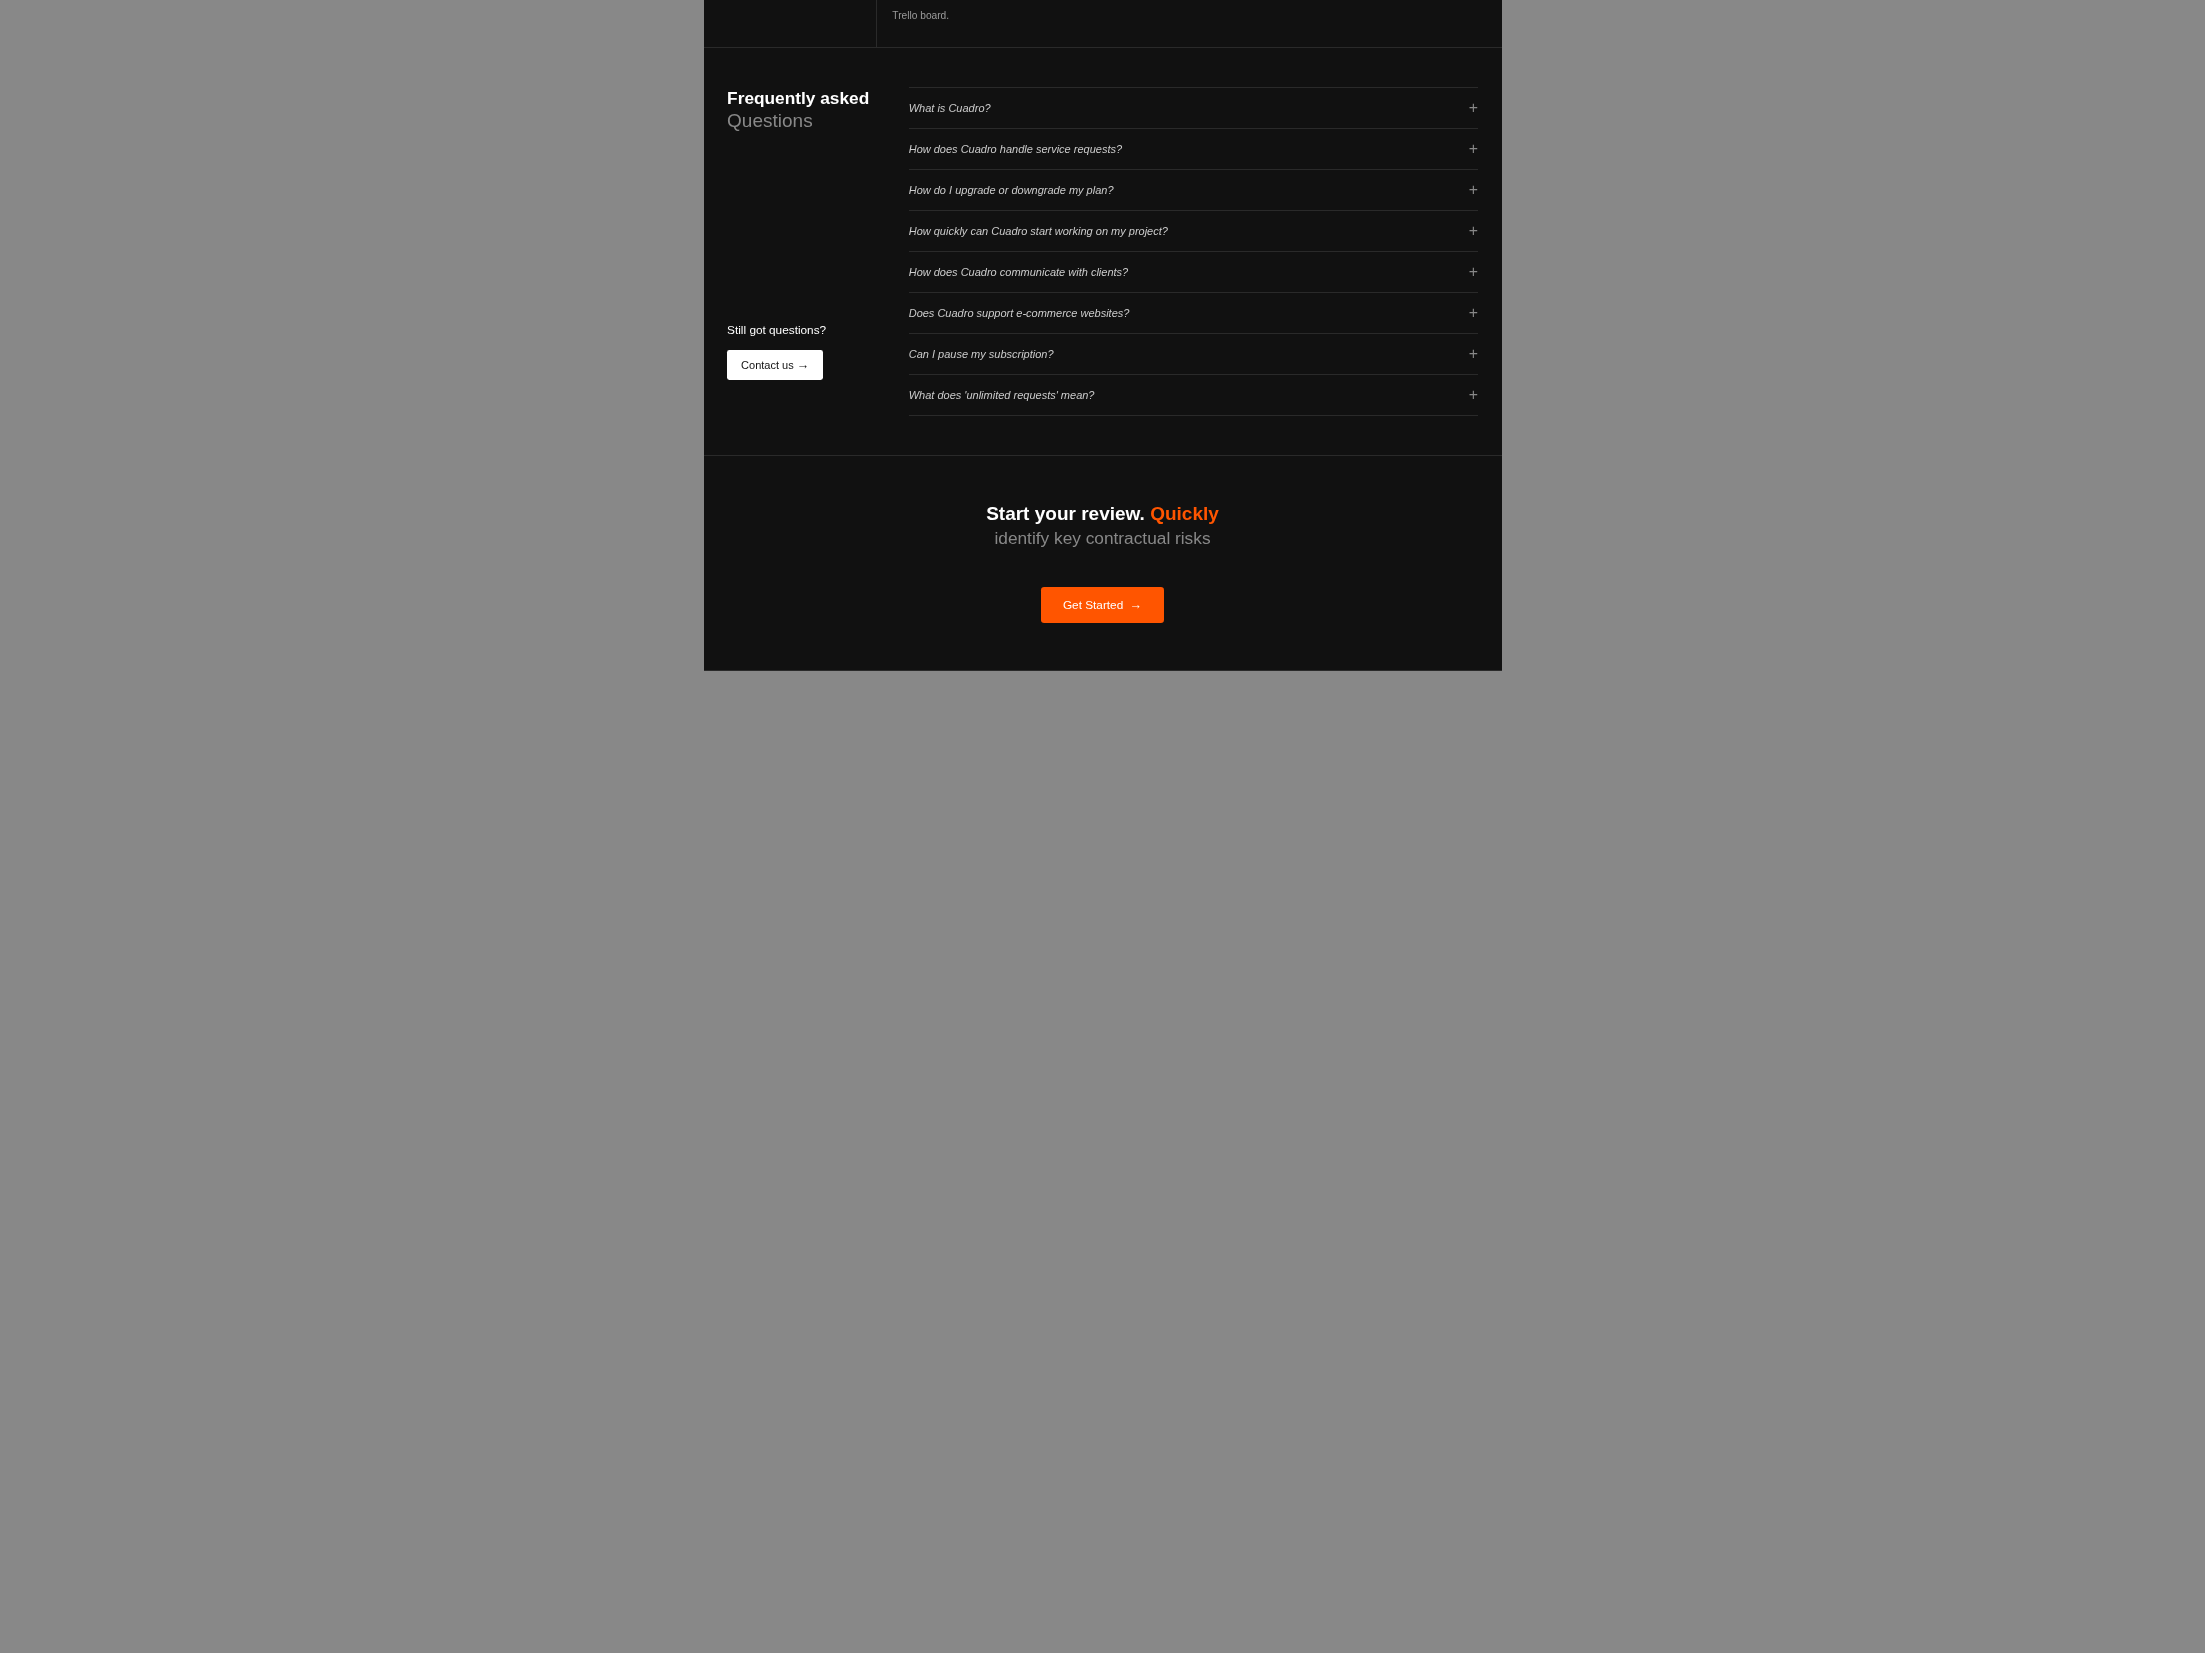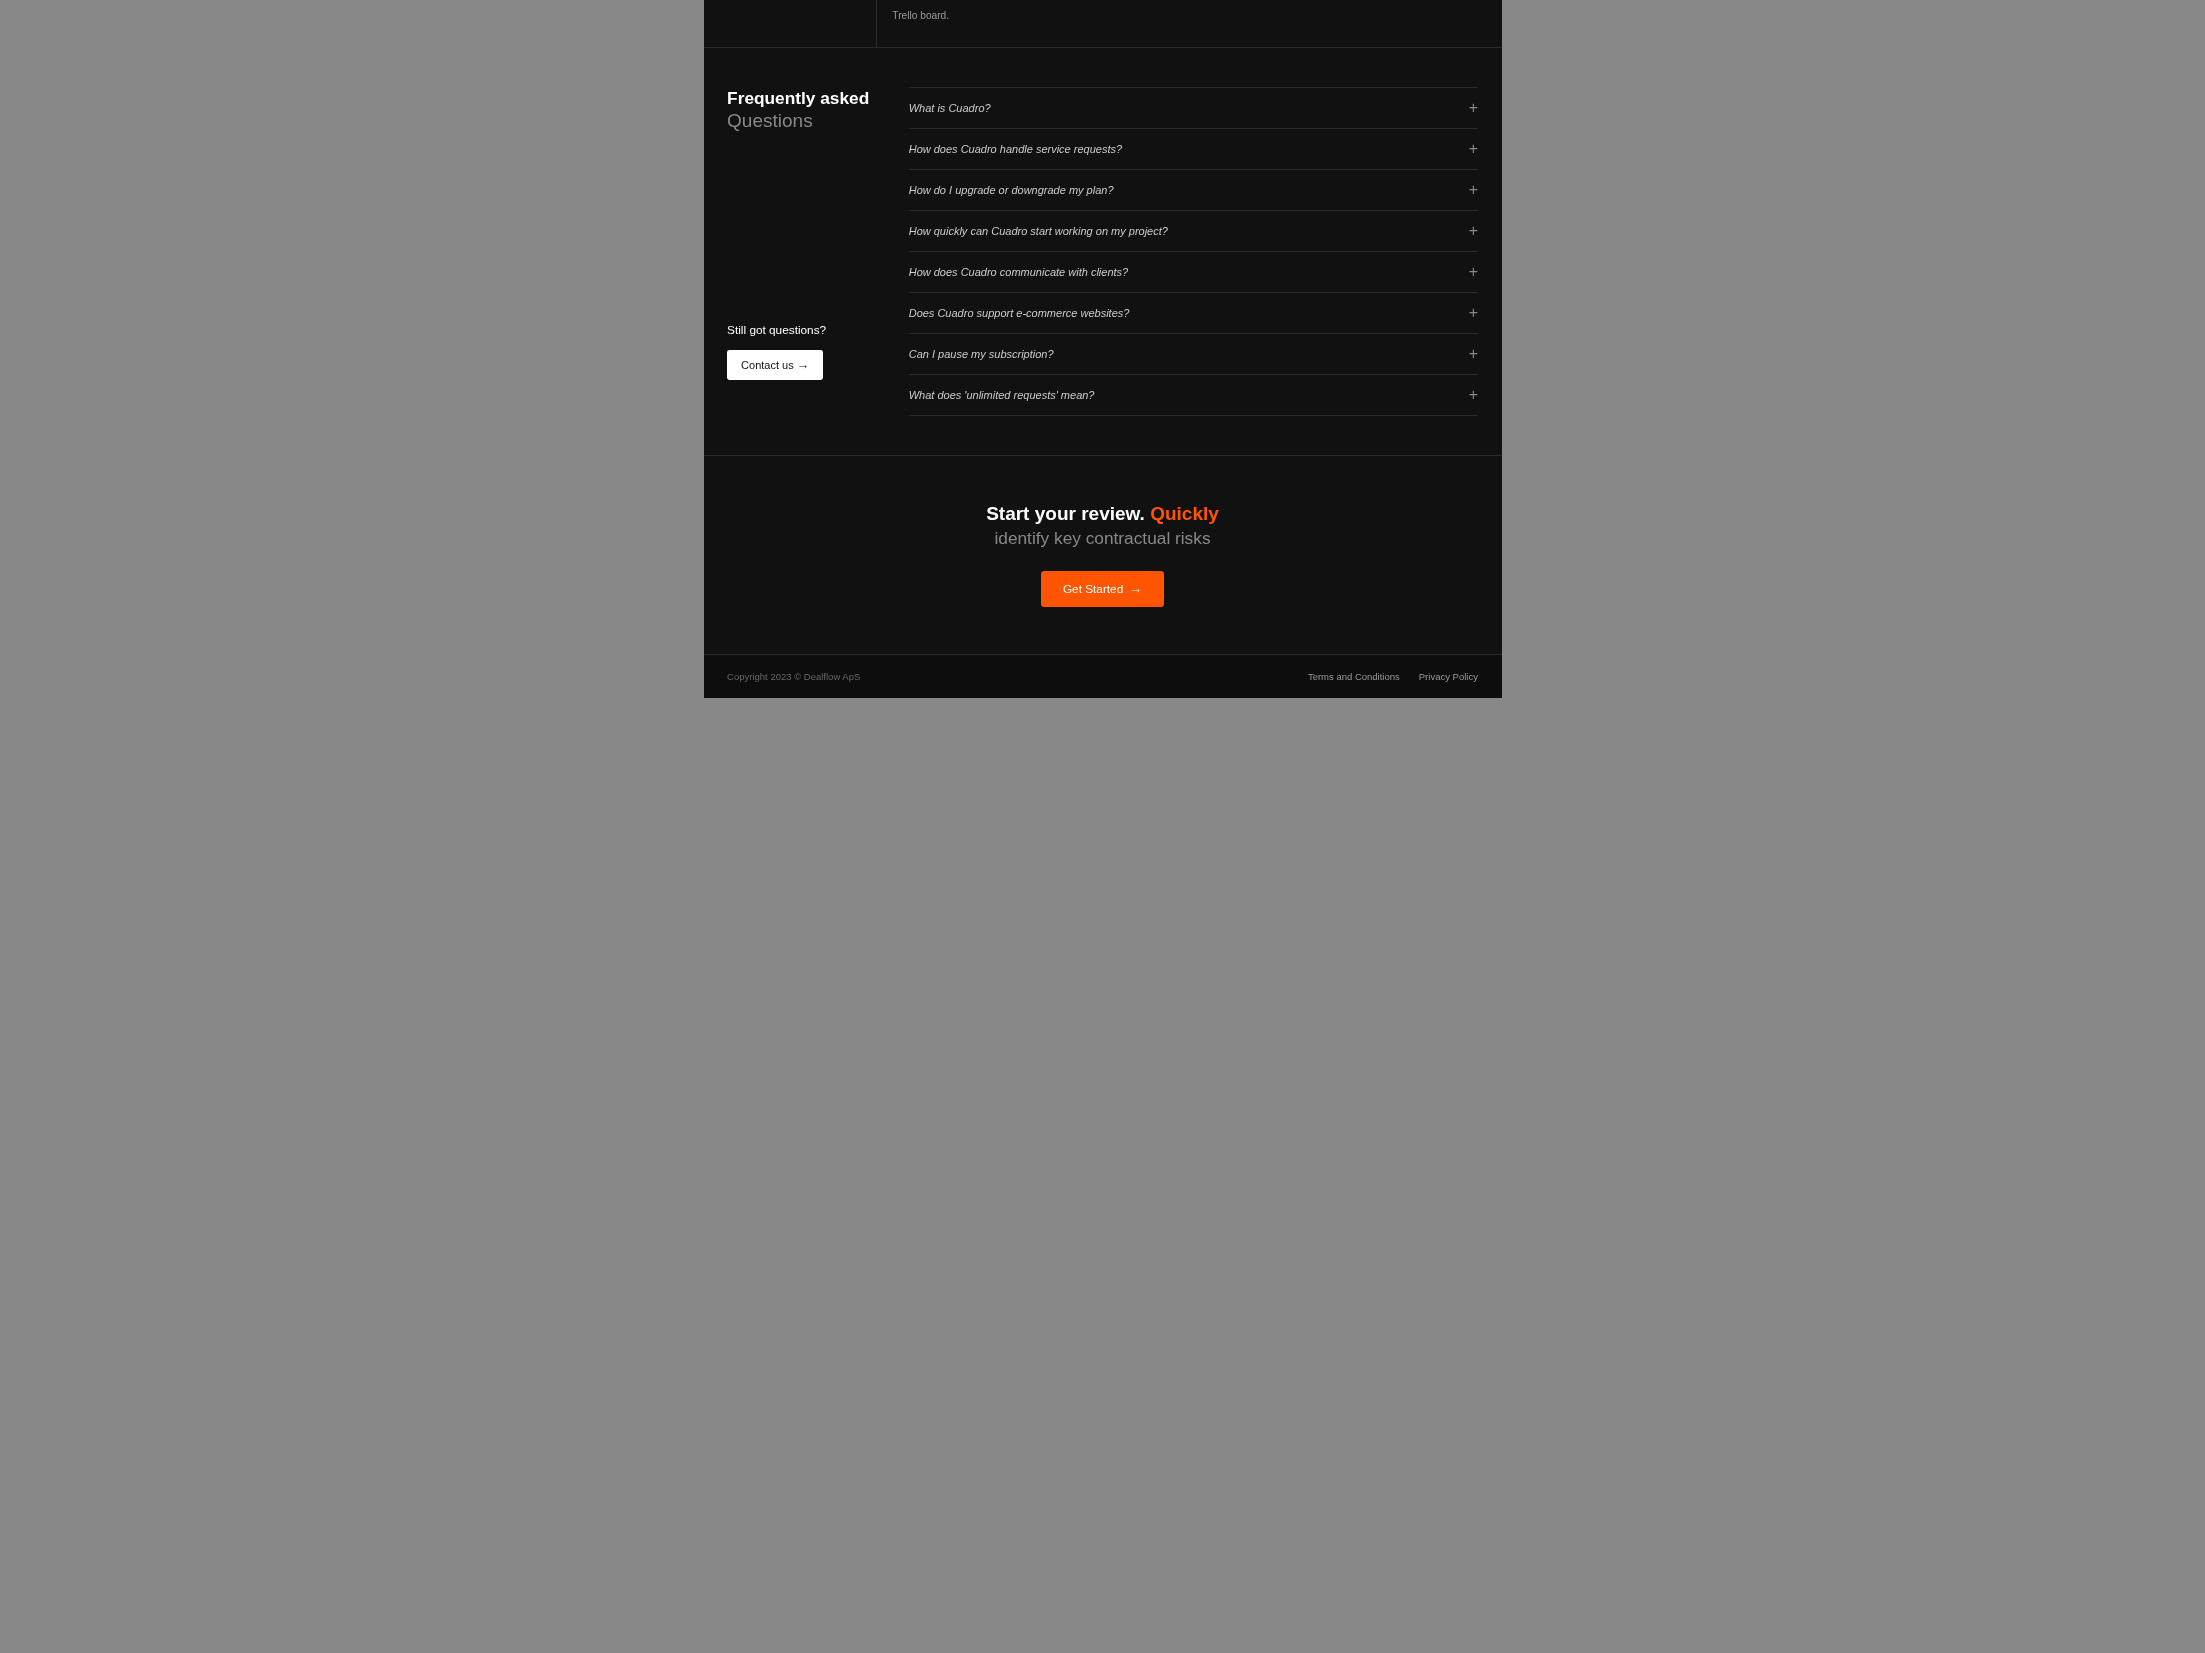--- a/index.html
+++ b/index.html
@@ -166,20 +166,21 @@
       align-items: flex-start;
       gap: 6.3px;
       background-color: #ff5500;
       color: #ffffff;
       border: none;
       padding: 11px 22px;
       font-size: 11.8px;
       font-weight: 500;
       cursor: pointer;
       border-radius: 3.2px;
+      margin-top: 16px;
     }
 
     
     .footer {
       display: flex;
       justify-content: space-between;
       align-items: center;
       padding: 15.8px 23.6px;
       background-color: #0d0d0d;
     }
@@ -269,21 +270,14 @@
       <span> </span>
       <span class="cta-title-orange">Quickly</span>
     </div>
     <div class="cta-subtitle">identify key contractual risks</div>
     <button class="get-started-btn">
       <span>Get Started</span>
       <span class="arrow-icon">→</span>
     </button>
   </div>
 
-  <div class="footer">
-    <span class="copyright">Copyright 2023 © Dealflow ApS</span>
-    <div class="footer-links">
-      <a class="footer-link">Terms and Conditions</a>
-      <a class="footer-link">Privacy Policy</a>
-    </div>
-  </div>
 </div>
 
 
 </body></html>

